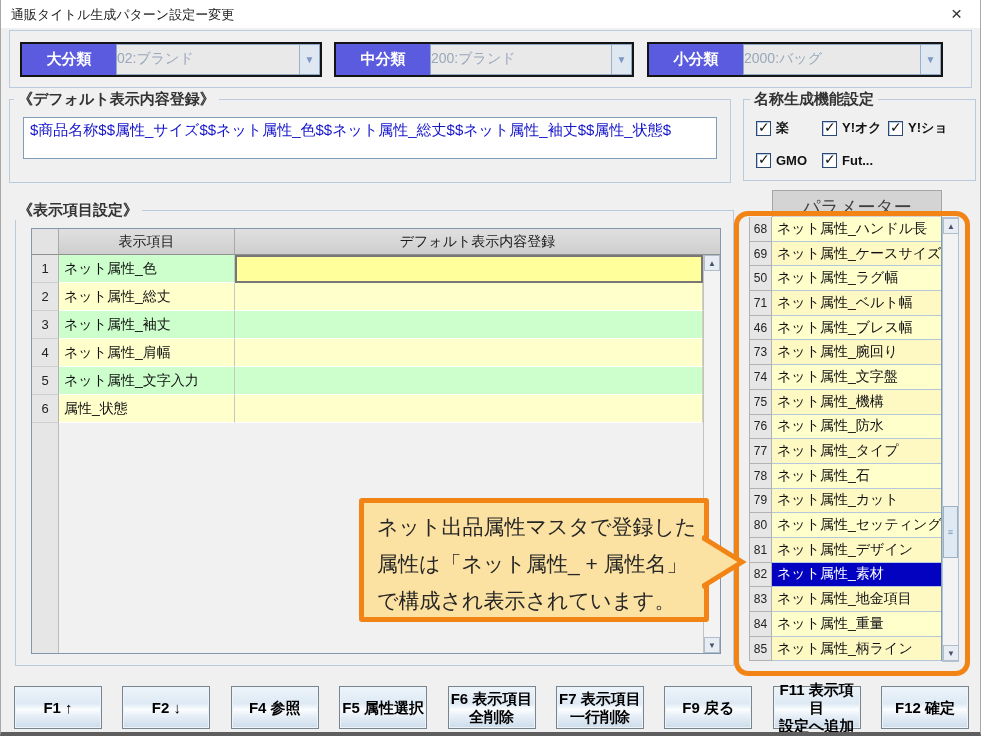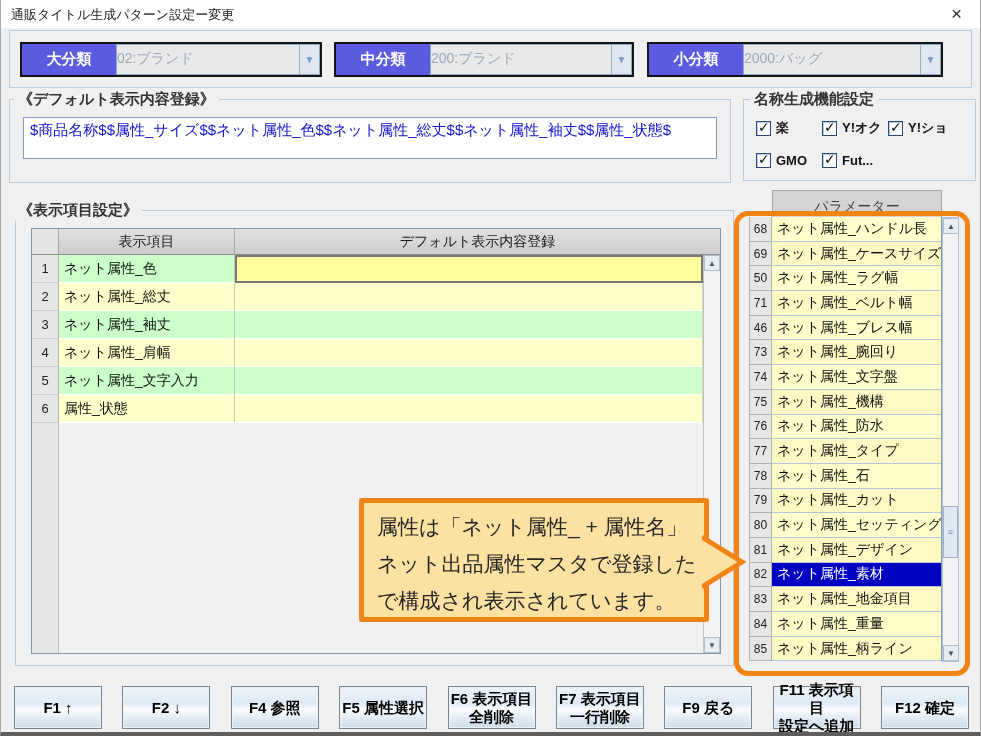--- a/index.html
+++ b/index.html
@@ -68,21 +68,21 @@
                border-right:1px solid #bbbbbb; }
   .vscroll { position:absolute; top:26px; right:0; bottom:0; width:17px; background:#f3f3f3;
              border-left:1px solid #c2c2c2; }
   .sbtn { position:absolute; left:0; width:16px; height:16px; background:#e7edf3; border:1px solid #b0bdca;
           color:#44536b; font-size:8px; display:flex; align-items:center; justify-content:center; }
   .sbtn.up { top:0; } .sbtn.down { bottom:0; }
 
   
   .param-header { position:absolute; left:771px; top:190px; width:170px; height:33px; background:#d4d4d4;
                   border:1px solid #a6a6a6; display:flex; align-items:center; justify-content:center;
-                  font-size:14px; color:#3f3f3f; }
+                  font-size:18px; color:#3f3f3f; }
   .param-list { position:absolute; left:748px; top:217px; width:193px; border-right:1px solid #7f9db9; }
   .prow { display:flex; height:24.7px; }
   .pnum { width:23px; background:#e6e6e6; border:1px solid #b2b2b2; border-top:none; font-size:12px;
           color:#222; display:flex; align-items:center; justify-content:center; flex:none; }
   .plabel { flex:1; font-size:14px; color:#111; display:flex; align-items:center; padding:0 5px;
             border-bottom:1px solid #b5c7dc; overflow:hidden; white-space:nowrap; }
   .prow.tone-g .plabel { background:#fef9c3; }
   .prow.tone-y .plabel { background:#ffffcc; }
   .prow.selected .plabel { background:#0202c0; color:#ffffff; }
   .param-scroll { position:absolute; left:941px; top:217px; width:17px; height:445px; background:#f3f3f3;
@@ -341,22 +341,22 @@
       </div>
     </div>
   <div class="param-scroll">
     <div class="sbtn up">▲</div>
     <div class="pthumb">≡</div>
     <div class="sbtn down">▼</div>
   </div>
   <div class="param-outline"></div>
 
   <div class="callout">
+    <div class="callout-line">ネット出品属性マスタで登録した</div>
     <div class="callout-line">属性は「ネット属性_ + 属性名」</div>
-    <div class="callout-line">ネット出品属性マスタで登録した</div>
     <div class="callout-line">で構成され表示されています。</div>
   </div>
   <svg class="callout-arrow" width="46" height="56" viewBox="0 0 46 56">
     <path d="M0 3 L40 28 L0 53" fill="#fbe2a2" stroke="#f28416" stroke-width="5"></path>
   </svg>
 
   <div class="footer">
 
       <button class="fbtn">F1 ↑</button>
 

